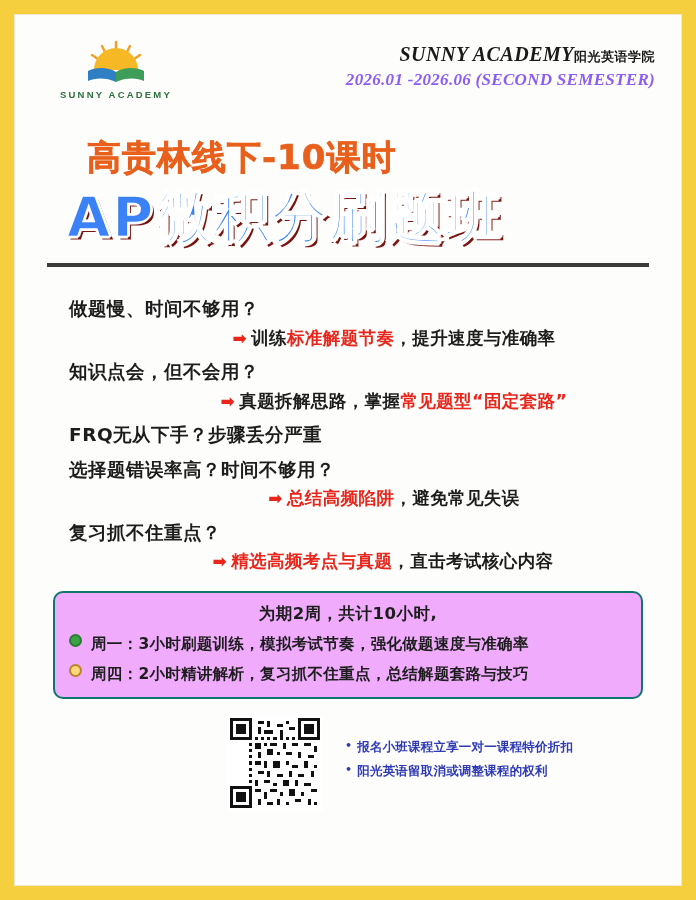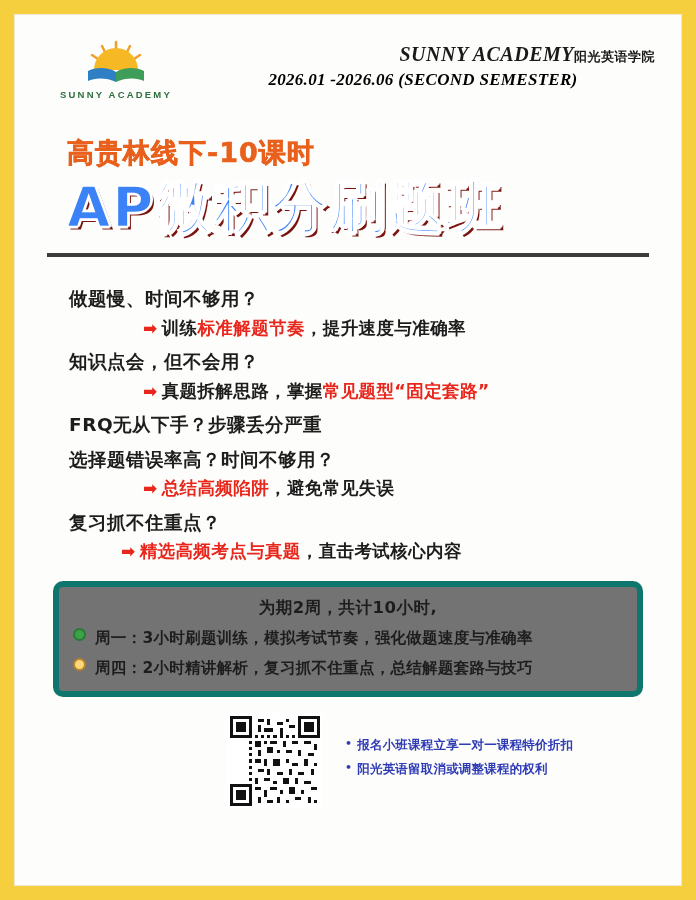--- a/index.html
+++ b/index.html
@@ -73,38 +73,38 @@
   .brand-line .cn {
     font-family: Liberation Serif, serif;
     font-style: normal;
     font-size: 13px;
   }
   .term-line {
     font-family: "Liberation Serif", serif;
     font-style: italic;
     font-weight: bold;
     font-size: 17px;
-    color: #000000;
+    color: #8b5cf6;
     margin-top: 4px;
     letter-spacing: 0.3px;
     white-space: nowrap;
-    text-align: center;
   }
 
   
   .title-block {
     margin-top: 22px;
     padding-left: 26px;
   }
   .subtitle {
     font-family: "DejaVu Sans", sans-serif;
-    font-size: 27px;
+    font-size: 34px;
     font-weight: bold;
     color: #e8601c;
     letter-spacing: 1px;
+    margin-left: 20px;
     -webkit-text-stroke: 0.6px #e8601c;
   }
   .main-title {
     margin-top: 6px;
     font-family: "DejaVu Sans", sans-serif;
     font-size: 56px;
     font-weight: bold;
     color: #3b82f6;
     letter-spacing: 2px;
     line-height: 1.08;
@@ -133,31 +133,32 @@
     margin-top: 11px;
     line-height: 1.25;
   }
   .a {
     font-size: 17.5px;
     font-weight: bold;
     letter-spacing: 0.4px;
     margin-top: 7px;
     padding-left: 62px;
     line-height: 1.25;
+    text-align: center;
   }
   .a.indent-more { padding-left: 74px; }
   .a.indent-less { padding-left: 52px; }
   .arrow { color: #e8261c; font-size: 17px; margin-right: 4px; }
   .hl { color: #e8261c; }
 
   
   .schedule {
     margin: 18px 12px 0 12px;
-    background: #737373;
-    border: 6px solid #0f766e;
+    background: #f0abfc;
+    border: 2px solid #0f766e;
     border-radius: 10px;
     padding: 10px 14px 12px 14px;
     font-family: "DejaVu Sans", sans-serif;
   }
   .schedule-title {
     text-align: center;
     font-size: 16.5px;
     font-weight: bold;
     color: #1d1d1d;
     letter-spacing: 0.5px;

